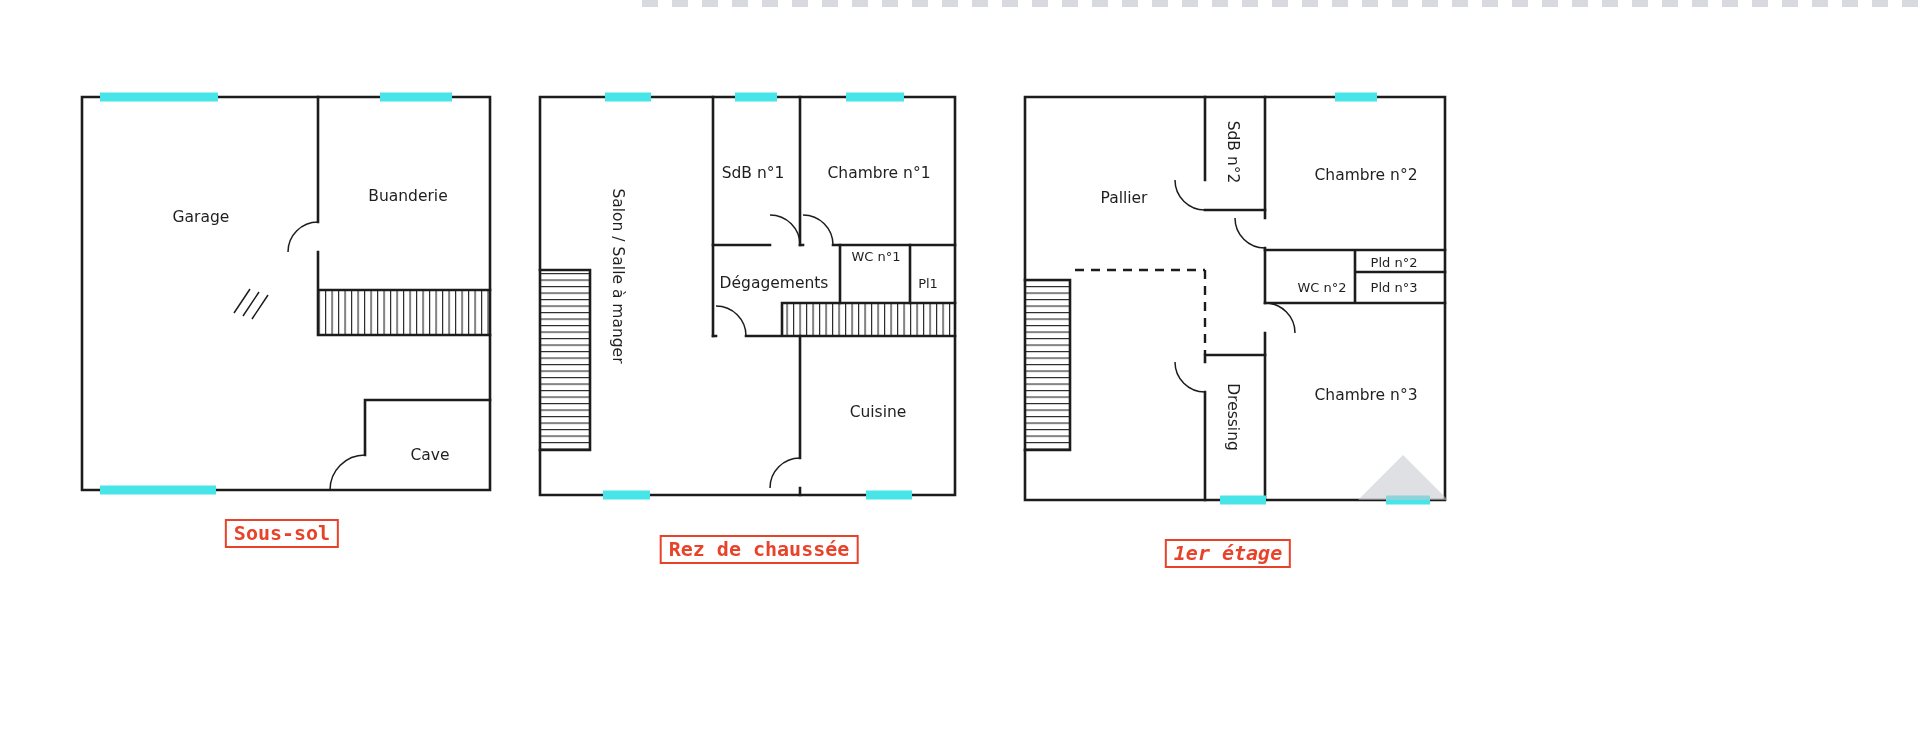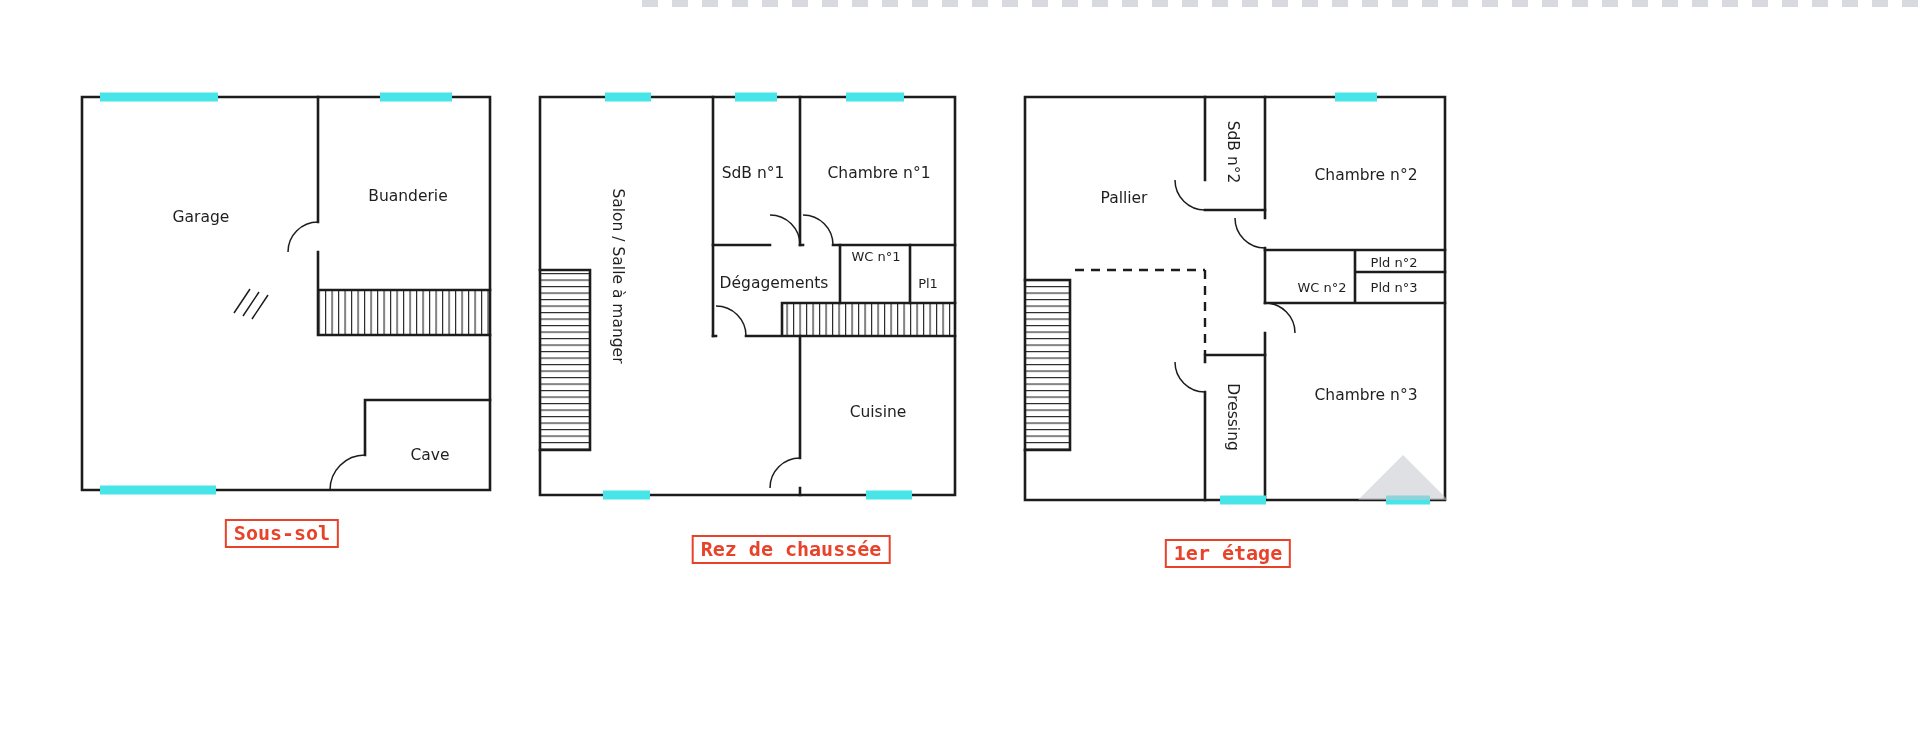--- a/index.html
+++ b/index.html
@@ -128,16 +128,16 @@
       <text class="lbl" x="1366" y="180">Chambre n°2</text>
       <text class="lbl lbl-sm" x="1394" y="267">Pld n°2</text>
       <text class="lbl lbl-sm" x="1322" y="292">WC n°2</text>
       <text class="lbl lbl-sm" x="1394" y="292">Pld n°3</text>
       <text class="lbl" x="1233" y="422" transform="rotate(90 1233 417)">Dressing</text>
       <text class="lbl" x="1366" y="400">Chambre n°3</text>
     </g>
   </svg>
 
   <div class="caption" style="left:282px; top:519px;">Sous-sol</div>
-  <div class="caption" style="left:759px; top:535px;margin-left:32px;">Rez de chaussée</div>
-  <div class="caption" style="left:1228px; top:539px;">1er étage</div>
+  <div class="caption" style="left:759px; top:535px;">Rez de chaussée</div>
+  <div class="caption" style="left:1228px; top:539px;font-style:italic;">1er étage</div>
 
 </div>
 
 </body></html>

